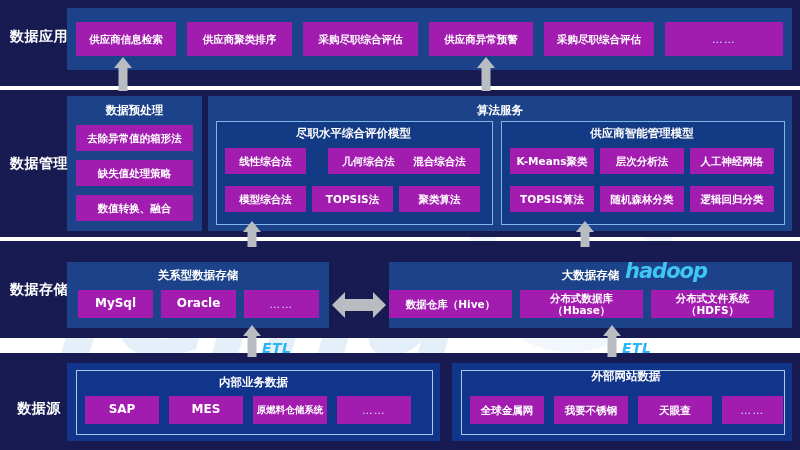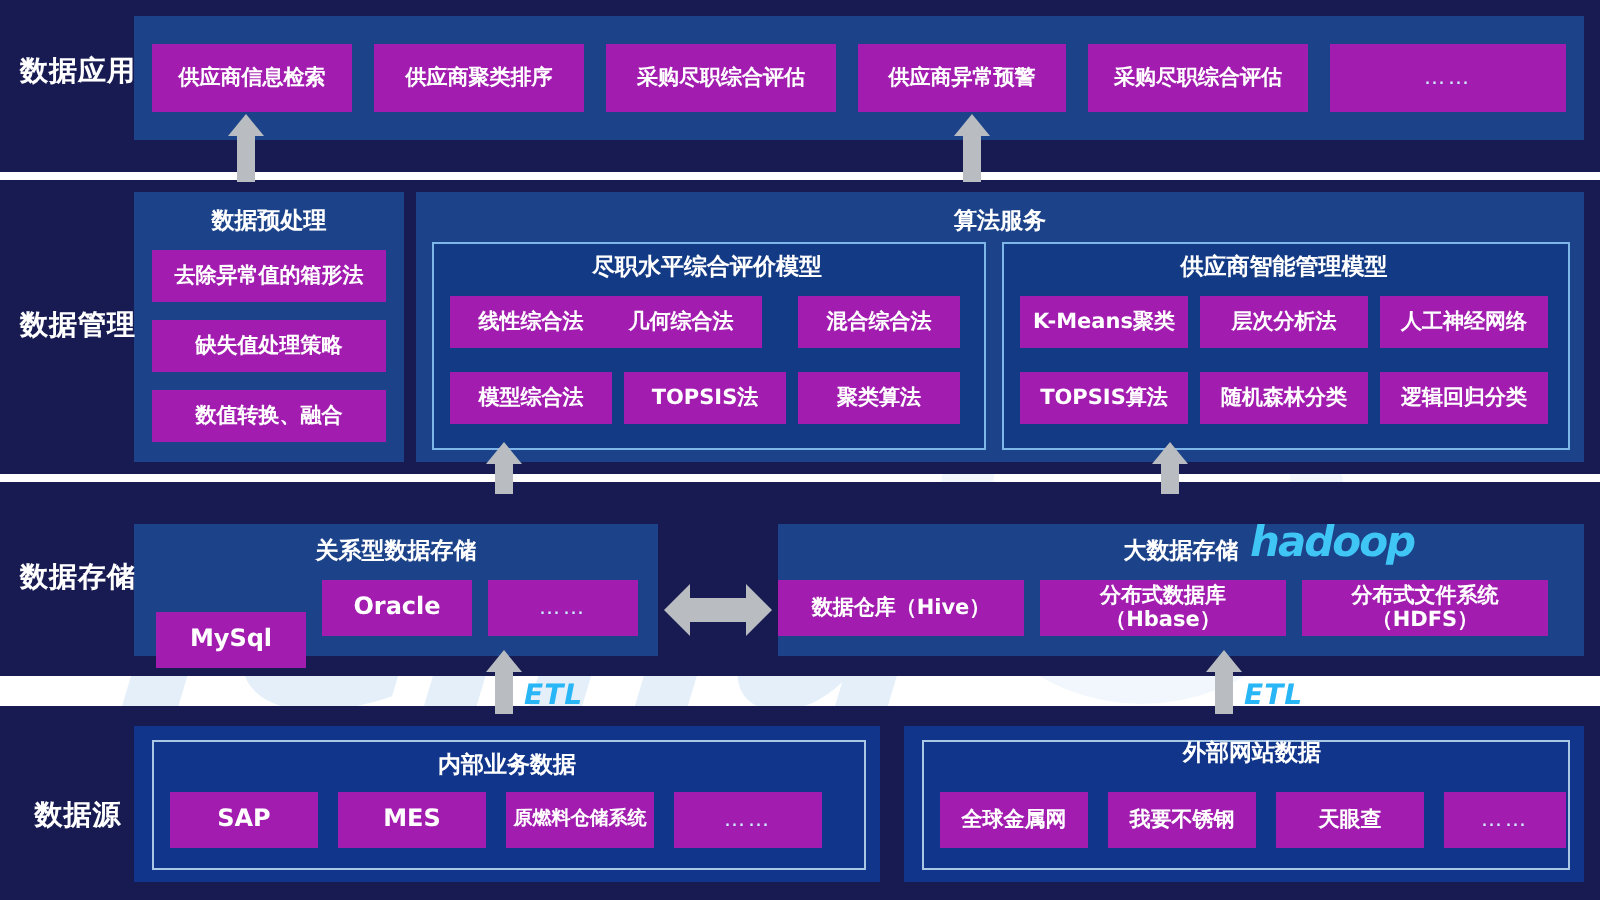--- a/index.html
+++ b/index.html
@@ -101,21 +101,21 @@
   <div class="chip" style="left:76px;top:125px;width:117px;height:26px;">去除异常值的箱形法</div>
   <div class="chip" style="left:76px;top:160px;width:117px;height:26px;">缺失值处理策略</div>
   <div class="chip" style="left:76px;top:195px;width:117px;height:26px;">数值转换、融合</div>
 
   <div class="panel mid" style="left:208px;top:96px;width:584px;height:135px;"></div>
   <div class="panel-title" style="left:208px;width:584px;top:103px;">算法服务</div>
 
   <div class="modelbox" style="left:216px;top:121px;width:275px;height:102px;"></div>
   <div class="panel-title" style="left:216px;width:275px;top:126px;">尽职水平综合评价模型</div>
   <div class="chip" style="left:225px;top:148px;width:81px;height:26px;">线性综合法</div>
-  <div class="chip" style="left:300px;top:148px;width:81px;height:26px;">几何综合法</div>
+  <div class="chip" style="left:328px;top:148px;width:81px;height:26px;">几何综合法</div>
   <div class="chip" style="left:399px;top:148px;width:81px;height:26px;">混合综合法</div>
   <div class="chip" style="left:225px;top:186px;width:81px;height:26px;">模型综合法</div>
   <div class="chip" style="left:312px;top:186px;width:81px;height:26px;">TOPSIS法</div>
   <div class="chip" style="left:399px;top:186px;width:81px;height:26px;">聚类算法</div>
 
   <div class="modelbox" style="left:501px;top:121px;width:282px;height:102px;"></div>
   <div class="panel-title" style="left:501px;width:282px;top:126px;">供应商智能管理模型</div>
   <div class="chip" style="left:510px;top:148px;width:84px;height:26px;">K-Means聚类</div>
   <div class="chip" style="left:600px;top:148px;width:84px;height:26px;">层次分析法</div>
   <div class="chip" style="left:690px;top:148px;width:84px;height:26px;">人工神经网络</div>
@@ -130,21 +130,21 @@
   <div class="uparrow" style="left:572px;top:221px;width:26px;height:26px;">
     <div class="head"></div>
       <div class="shaft" style="width:9px;height:17px;"></div>
   </div>
 
   <div class="layer l3"></div>
   <div class="layer-label" style="top:281px;">数据存储</div>
 
   <div class="panel mid" style="left:67px;top:262px;width:262px;height:66px;"></div>
   <div class="panel-title" style="left:67px;width:262px;top:268px;">关系型数据存储</div>
-  <div class="chip" style="left:78px;top:290px;width:75px;height:28px;font-size:12px;margin-top:16px;">MySql</div>
+  <div class="chip" style="left:78px;top:290px;width:75px;height:28px;font-size:12px;">MySql</div>
   <div class="chip" style="left:161px;top:290px;width:75px;height:28px;font-size:12px;">Oracle</div>
   <div class="chip dots" style="left:244px;top:290px;width:75px;height:28px;">……</div>
 
   <div class="biarrow" style="left:332px;top:292px;width:54px;height:26px;">
     <div class="hl"></div>
       <div class="bar"></div>
       <div class="hr"></div>
   </div>
 
   <div class="panel mid" style="left:389px;top:262px;width:403px;height:66px;"></div>

